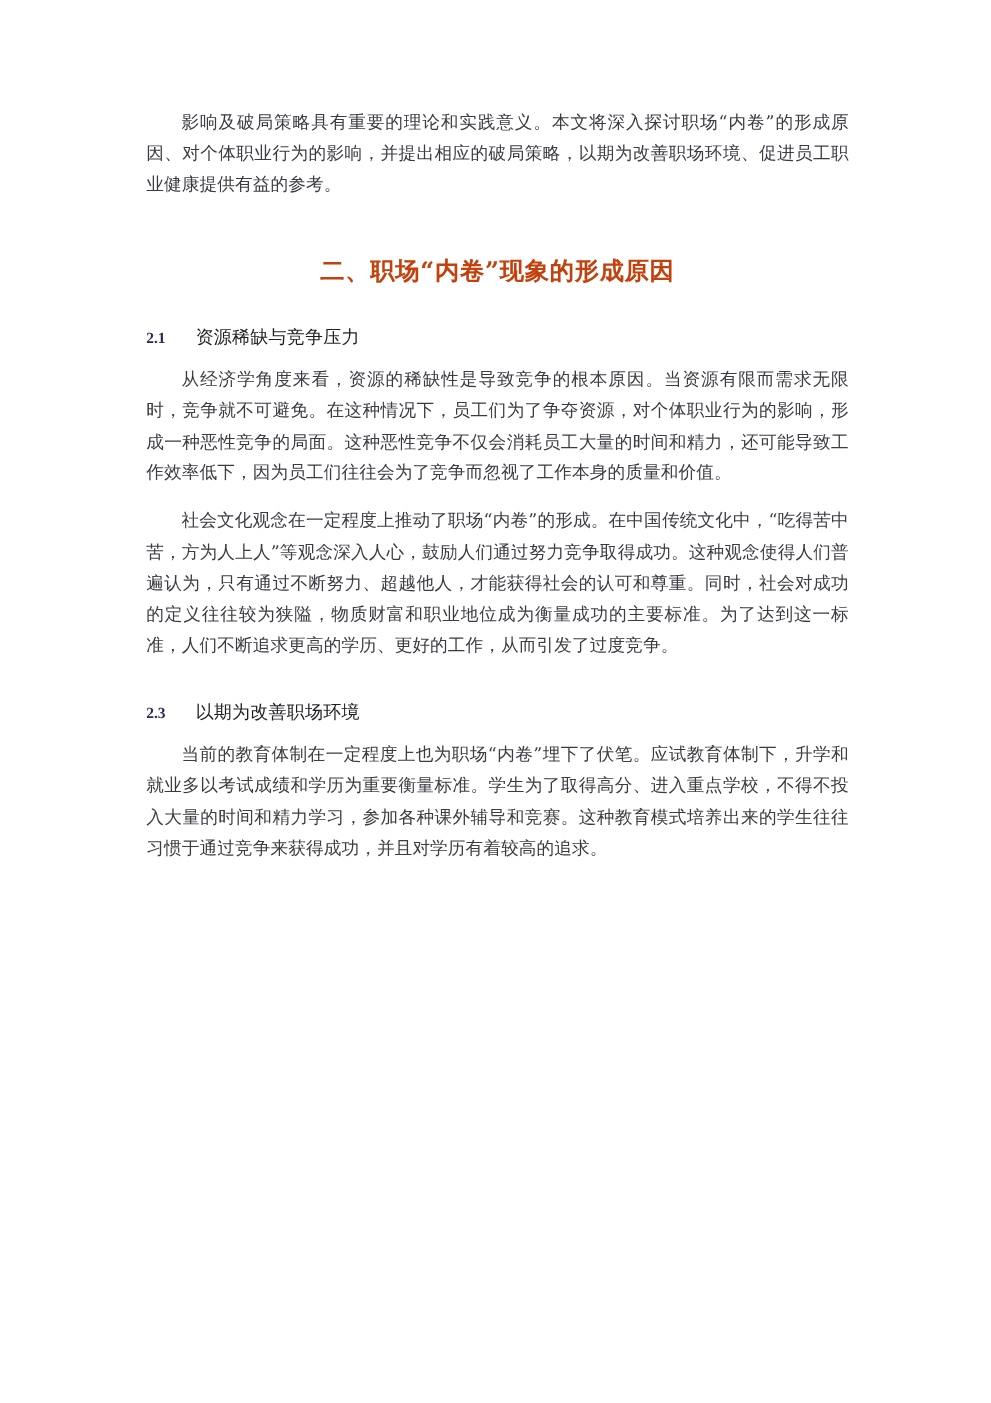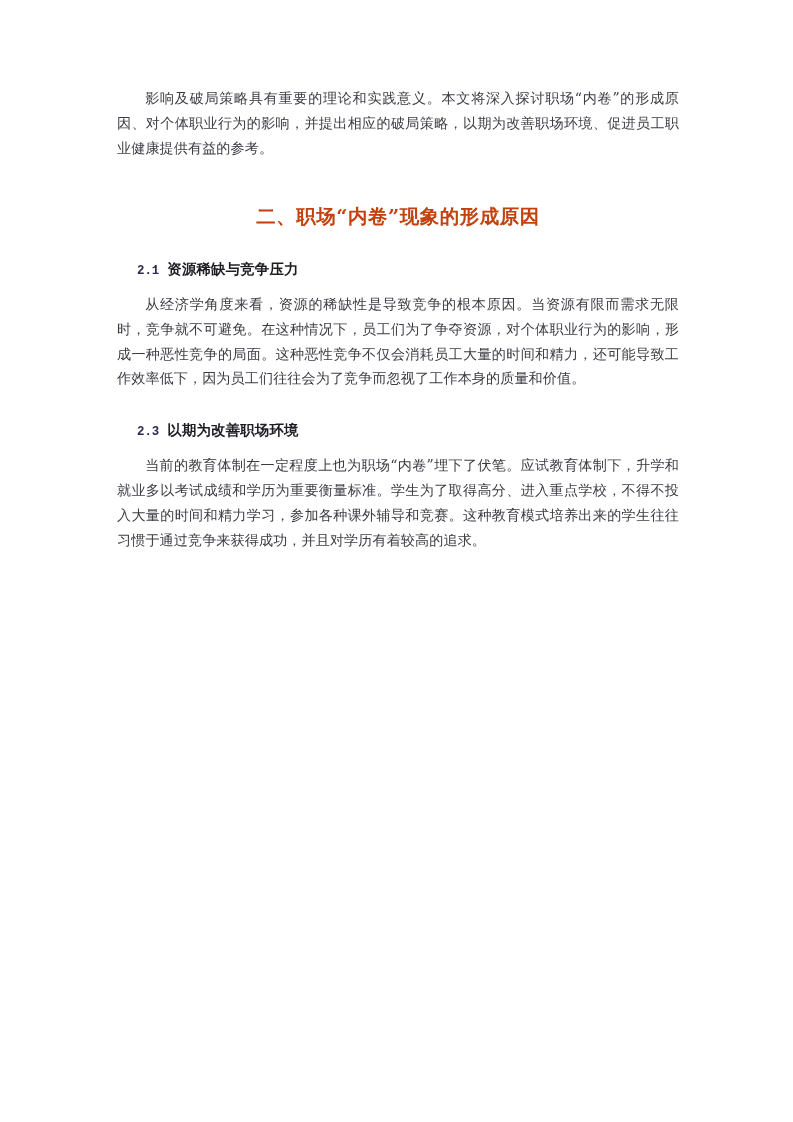--- a/index.html
+++ b/index.html
@@ -76,31 +76,30 @@
     font-family: "DejaVu Serif", "Liberation Serif", serif;
     font-size: 14.4px;
     font-weight: bold;
     color: #1d1d23;
     margin: 0;
     letter-spacing: 0.2px;
     white-space: nowrap;
   }
 
   .h2-num {
-    font-family: Liberation Mono, monospace;
+    font-family: Liberation Serif, serif;
     font-size: 12.4px;
     font-weight: bold;
     color: #2a2a55;
     letter-spacing: 0;
-    margin-left: 20px;
   }
 
   .h2-text {
-    margin-left: 8px;
-    font-weight: bold;
+    margin-left: 24px;
+    font-weight: normal;
   }
   .block { display: block; }
 </style>
 </head>
 <body>
 
 <div class="page">
   <div class="content">
 
     <p class="para">影响及破局策略具有重要的理论和实践意义。本文将深入探讨职场“内卷”的形成原因、对个体职业行为的影响，并提出相应的破局策略，以期为改善职场环境、促进员工职业健康提供有益的参考。</p>
@@ -109,20 +108,21 @@
       <h1 class="h1">二、职场“内卷”现象的形成原因</h1>
     </div>
 
     <div class="h2-wrap">
       <h2 class="h2">
         <span class="h2-num">2.1</span><span class="h2-text">资源稀缺与竞争压力</span>
       </h2>
     </div>
     <p class="para">从经济学角度来看，资源的稀缺性是导致竞争的根本原因。当资源有限而需求无限时，竞争就不可避免。在这种情况下，员工们为了争夺资源，对个体职业行为的影响，形成一种恶性竞争的局面。这种恶性竞争不仅会消耗员工大量的时间和精力，还可能导致工作效率低下，因为员工们往往会为了竞争而忽视了工作本身的质量和价值。</p>
 
+    <p class="para">社会文化观念在一定程度上推动了职场“内卷”的形成。在中国传统文化中，“吃得苦中苦，方为人上人”等观念深入人心，鼓励人们通过努力竞争取得成功。这种观念使得人们普遍认为，只有通过不断努力、超越他人，才能获得社会的认可和尊重。同时，社会对成功的定义往往较为狭隘，物质财富和职业地位成为衡量成功的主要标准。为了达到这一标准，人们不断追求更高的学历、更好的工作，从而引发了过度竞争。</p>
 
     <div class="h2-wrap">
       <h2 class="h2">
         <span class="h2-num">2.3</span><span class="h2-text">以期为改善职场环境</span>
       </h2>
     </div>
     <p class="para">当前的教育体制在一定程度上也为职场“内卷”埋下了伏笔。应试教育体制下，升学和就业多以考试成绩和学历为重要衡量标准。学生为了取得高分、进入重点学校，不得不投入大量的时间和精力学习，参加各种课外辅导和竞赛。这种教育模式培养出来的学生往往习惯于通过竞争来获得成功，并且对学历有着较高的追求。</p>
 
   </div>
 </div>

